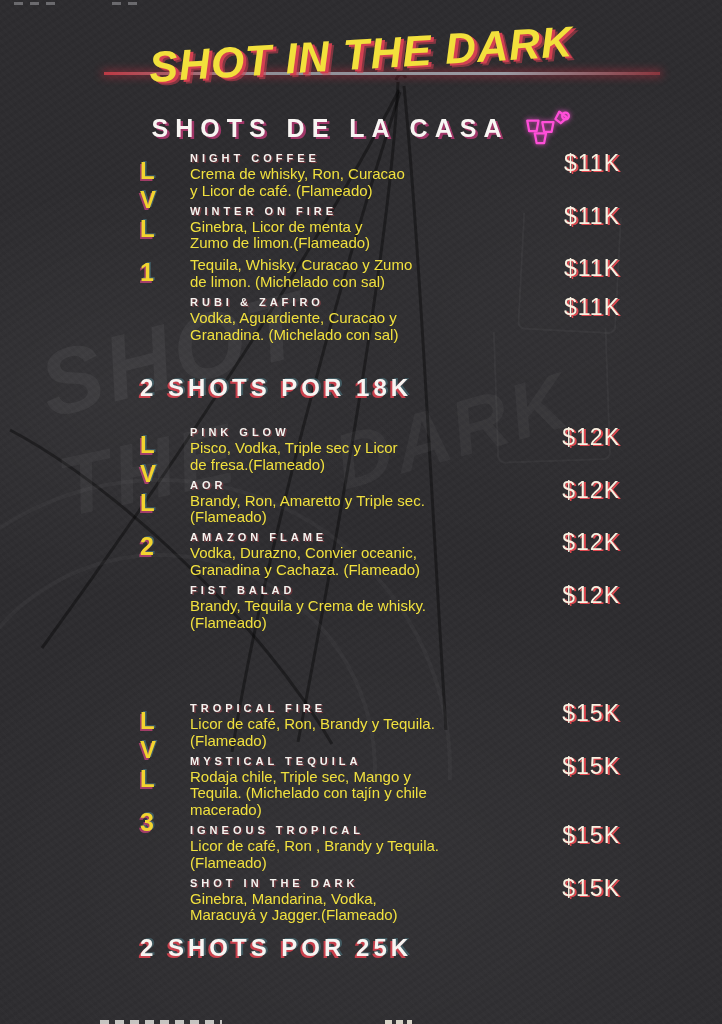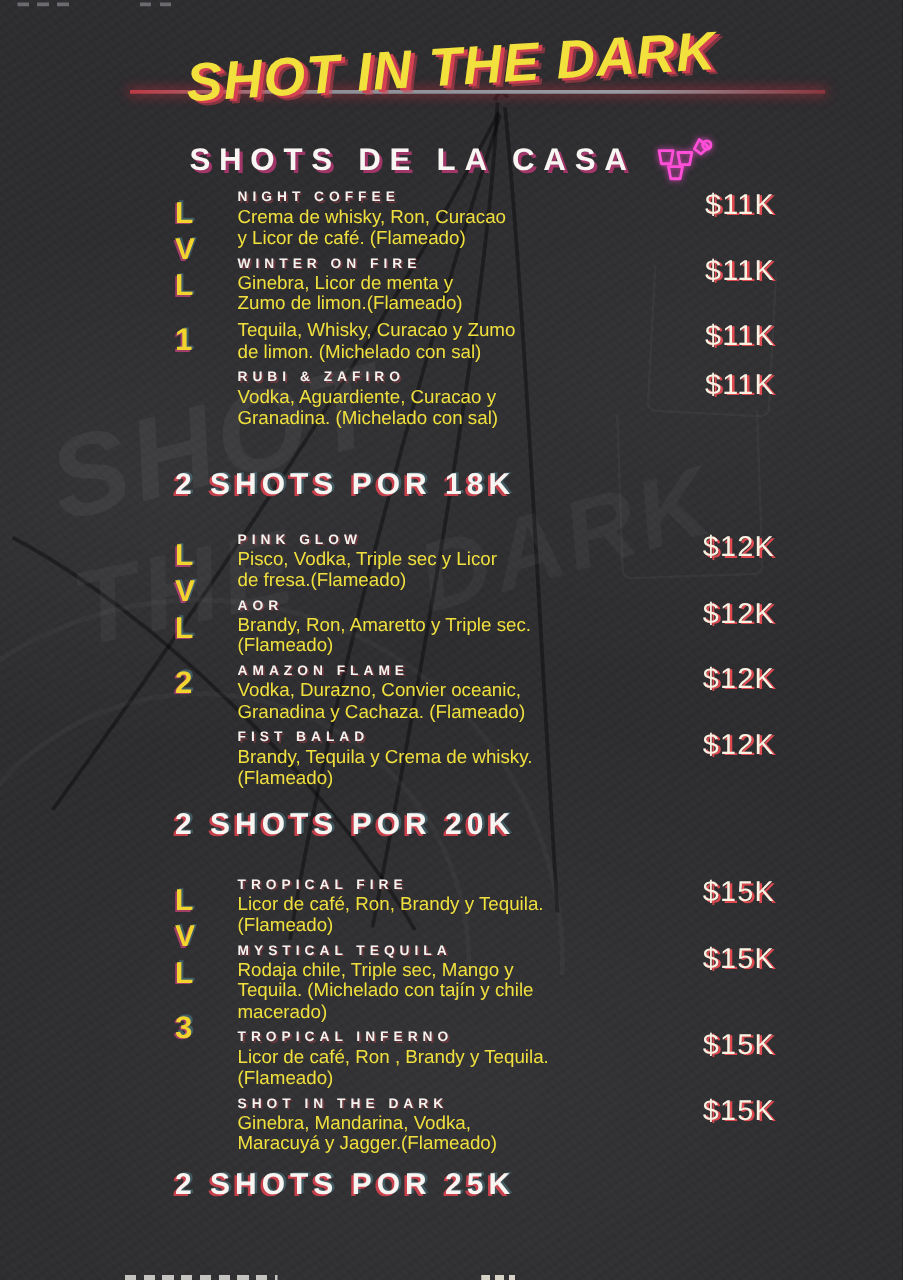--- a/index.html
+++ b/index.html
@@ -187,21 +187,20 @@
   </div>
 
   <div class="item">
     <div class="item-name">FIST BALAD</div>
     <div class="item-desc">Brandy, Tequila y Crema de whisky.
 (Flameado)</div>
     <div class="item-price">$12K</div>
   </div>
 </div>
   </div>
-  <div class="combo combo2">2 SHOTS POR 20K</div>
 
   <div class="level lv3">
     <div class="lvl-col">
       <div>
           <div class="lvl-letter">L</div>
           <div class="lvl-letter">V</div>
           <div class="lvl-letter">L</div>
         </div>
       <div class="lvl-number">3</div>
     </div>
@@ -215,21 +214,21 @@
 
   <div class="item">
     <div class="item-name">MYSTICAL TEQUILA</div>
     <div class="item-desc">Rodaja chile, Triple sec, Mango y
 Tequila. (Michelado con tajín y chile
 macerado)</div>
     <div class="item-price">$15K</div>
   </div>
 
   <div class="item">
-    <div class="item-name">TROPICAL INFERNO</div>
+    <div class="item-name">IGNEOUS TROPICAL</div>
     <div class="item-desc">Licor de café, Ron , Brandy y Tequila.
 (Flameado)</div>
     <div class="item-price">$15K</div>
   </div>
 
   <div class="item">
     <div class="item-name">SHOT IN THE DARK</div>
     <div class="item-desc">Ginebra, Mandarina, Vodka,
 Maracuyá y Jagger.(Flameado)</div>
     <div class="item-price">$15K</div>

